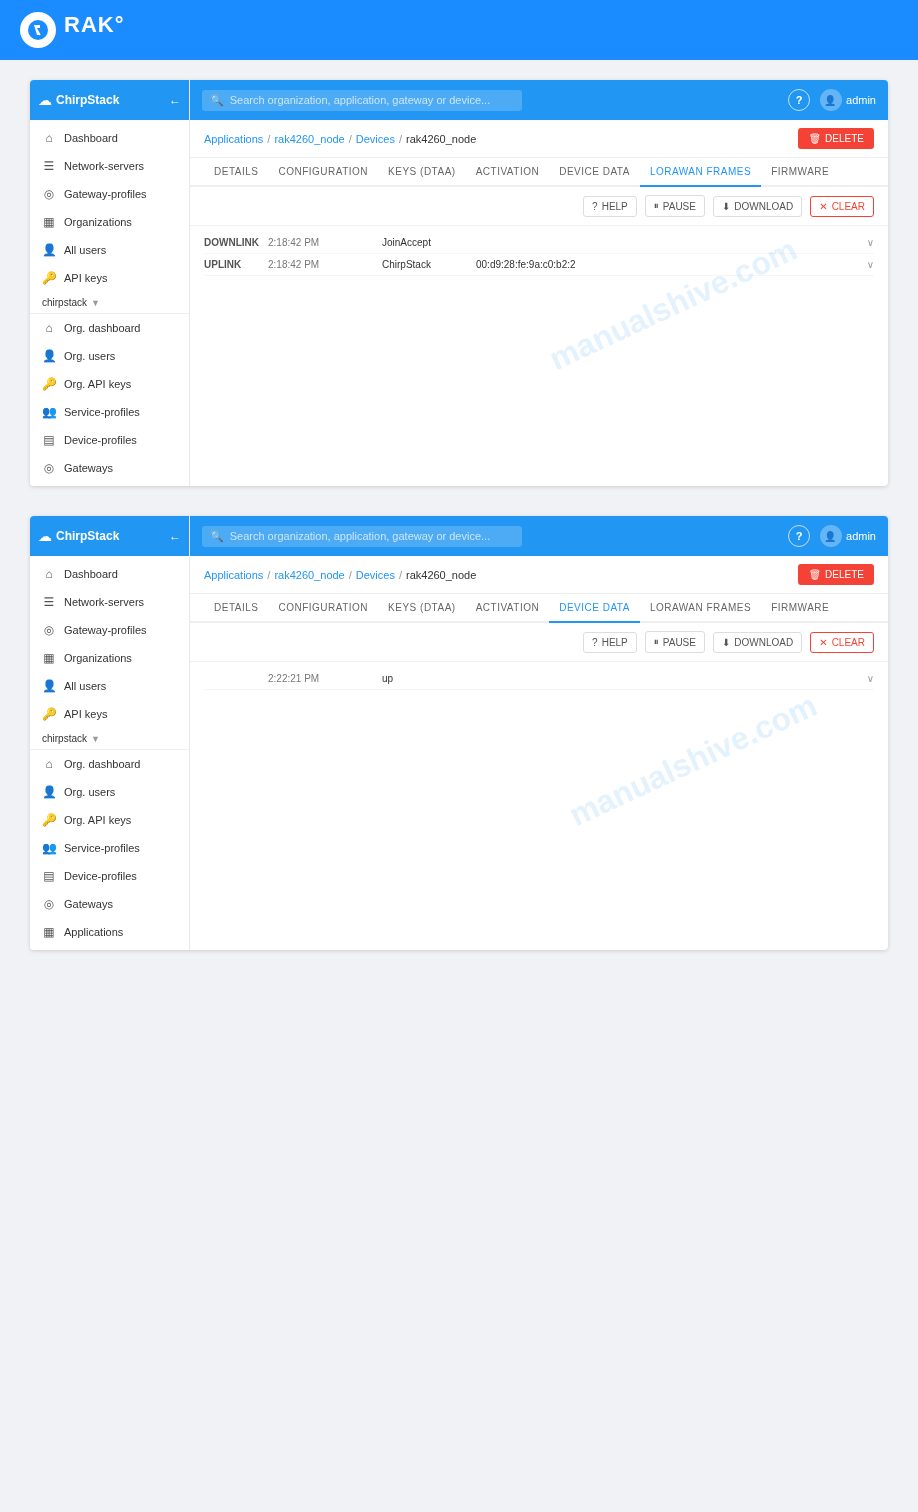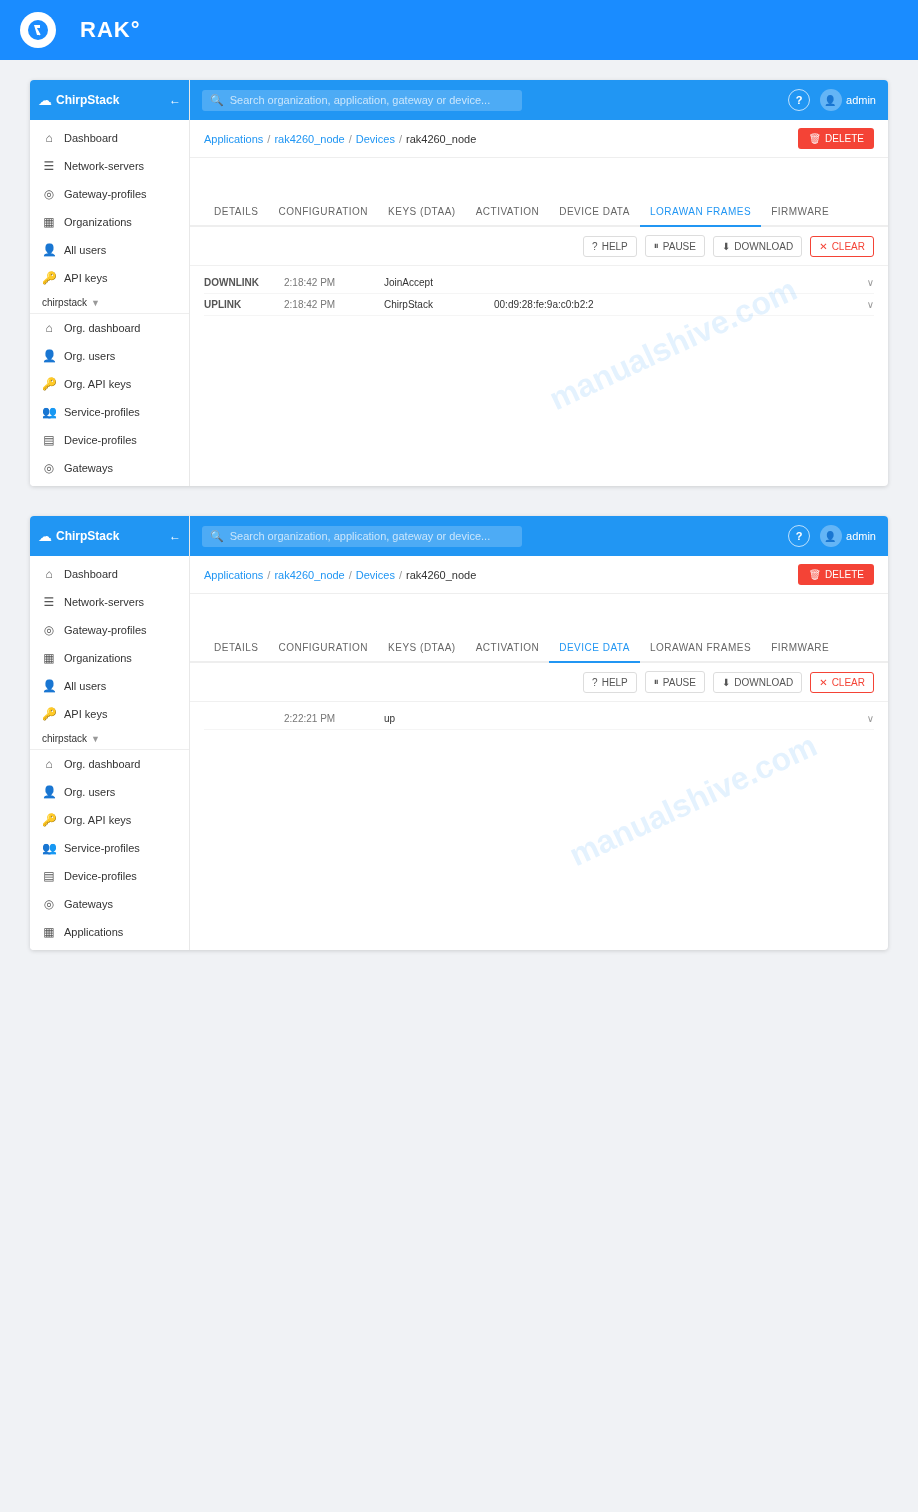--- a/index.html
+++ b/index.html
@@ -13,22 +13,22 @@
     
     .top-header {
       background: #1a8cff;
       height: 60px;
       display: flex;
       align-items: center;
       padding: 0 20px;
     }
     .top-header .logo-area {
       display: flex;
-      align-items: center;
-      gap: 24px;
+      align-items: flex-start;
+      gap: 8px;
     }
     .top-header .logo-icon {
       width: 36px;
       height: 36px;
       background: white;
       border-radius: 50%;
       display: flex;
       align-items: center;
       justify-content: center;
       font-weight: bold;
@@ -249,21 +249,20 @@
     }
     .tab {
       padding: 8px 10px;
       font-size: 10px;
       color: #666;
       cursor: pointer;
       border-bottom: 2px solid transparent;
       margin-bottom: -2px;
       text-transform: uppercase;
       letter-spacing: 0.5px;
-      margin-top: 40px;
     }
     .tab.active {
       color: #2196f3;
       border-bottom-color: #2196f3;
     }
 
     
     .toolbar {
       padding: 8px 14px;
       display: flex;
@@ -294,34 +293,35 @@
       padding: 6px 14px;
       min-height: 120px;
     }
     .data-row {
       display: flex;
       align-items: flex-start;
       padding: 5px 0;
       border-bottom: 1px solid #f5f5f5;
       font-size: 10px;
       color: #333;
-      gap: 20px;
+      gap: 4px;
     }
     .data-row .direction {
       width: 60px;
       font-weight: 600;
       color: #555;
     }
     .data-row .timestamp {
       width: 80px;
       color: #777;
     }
     .data-row .type {
       width: 90px;
       color: #333;
+      margin-left: 30px;
     }
     .data-row .value {
       flex: 1;
       color: #333;
     }
     .data-row .expand-icon {
       color: #999;
       font-size: 10px;
     }
     .panel-content-wrapper {

